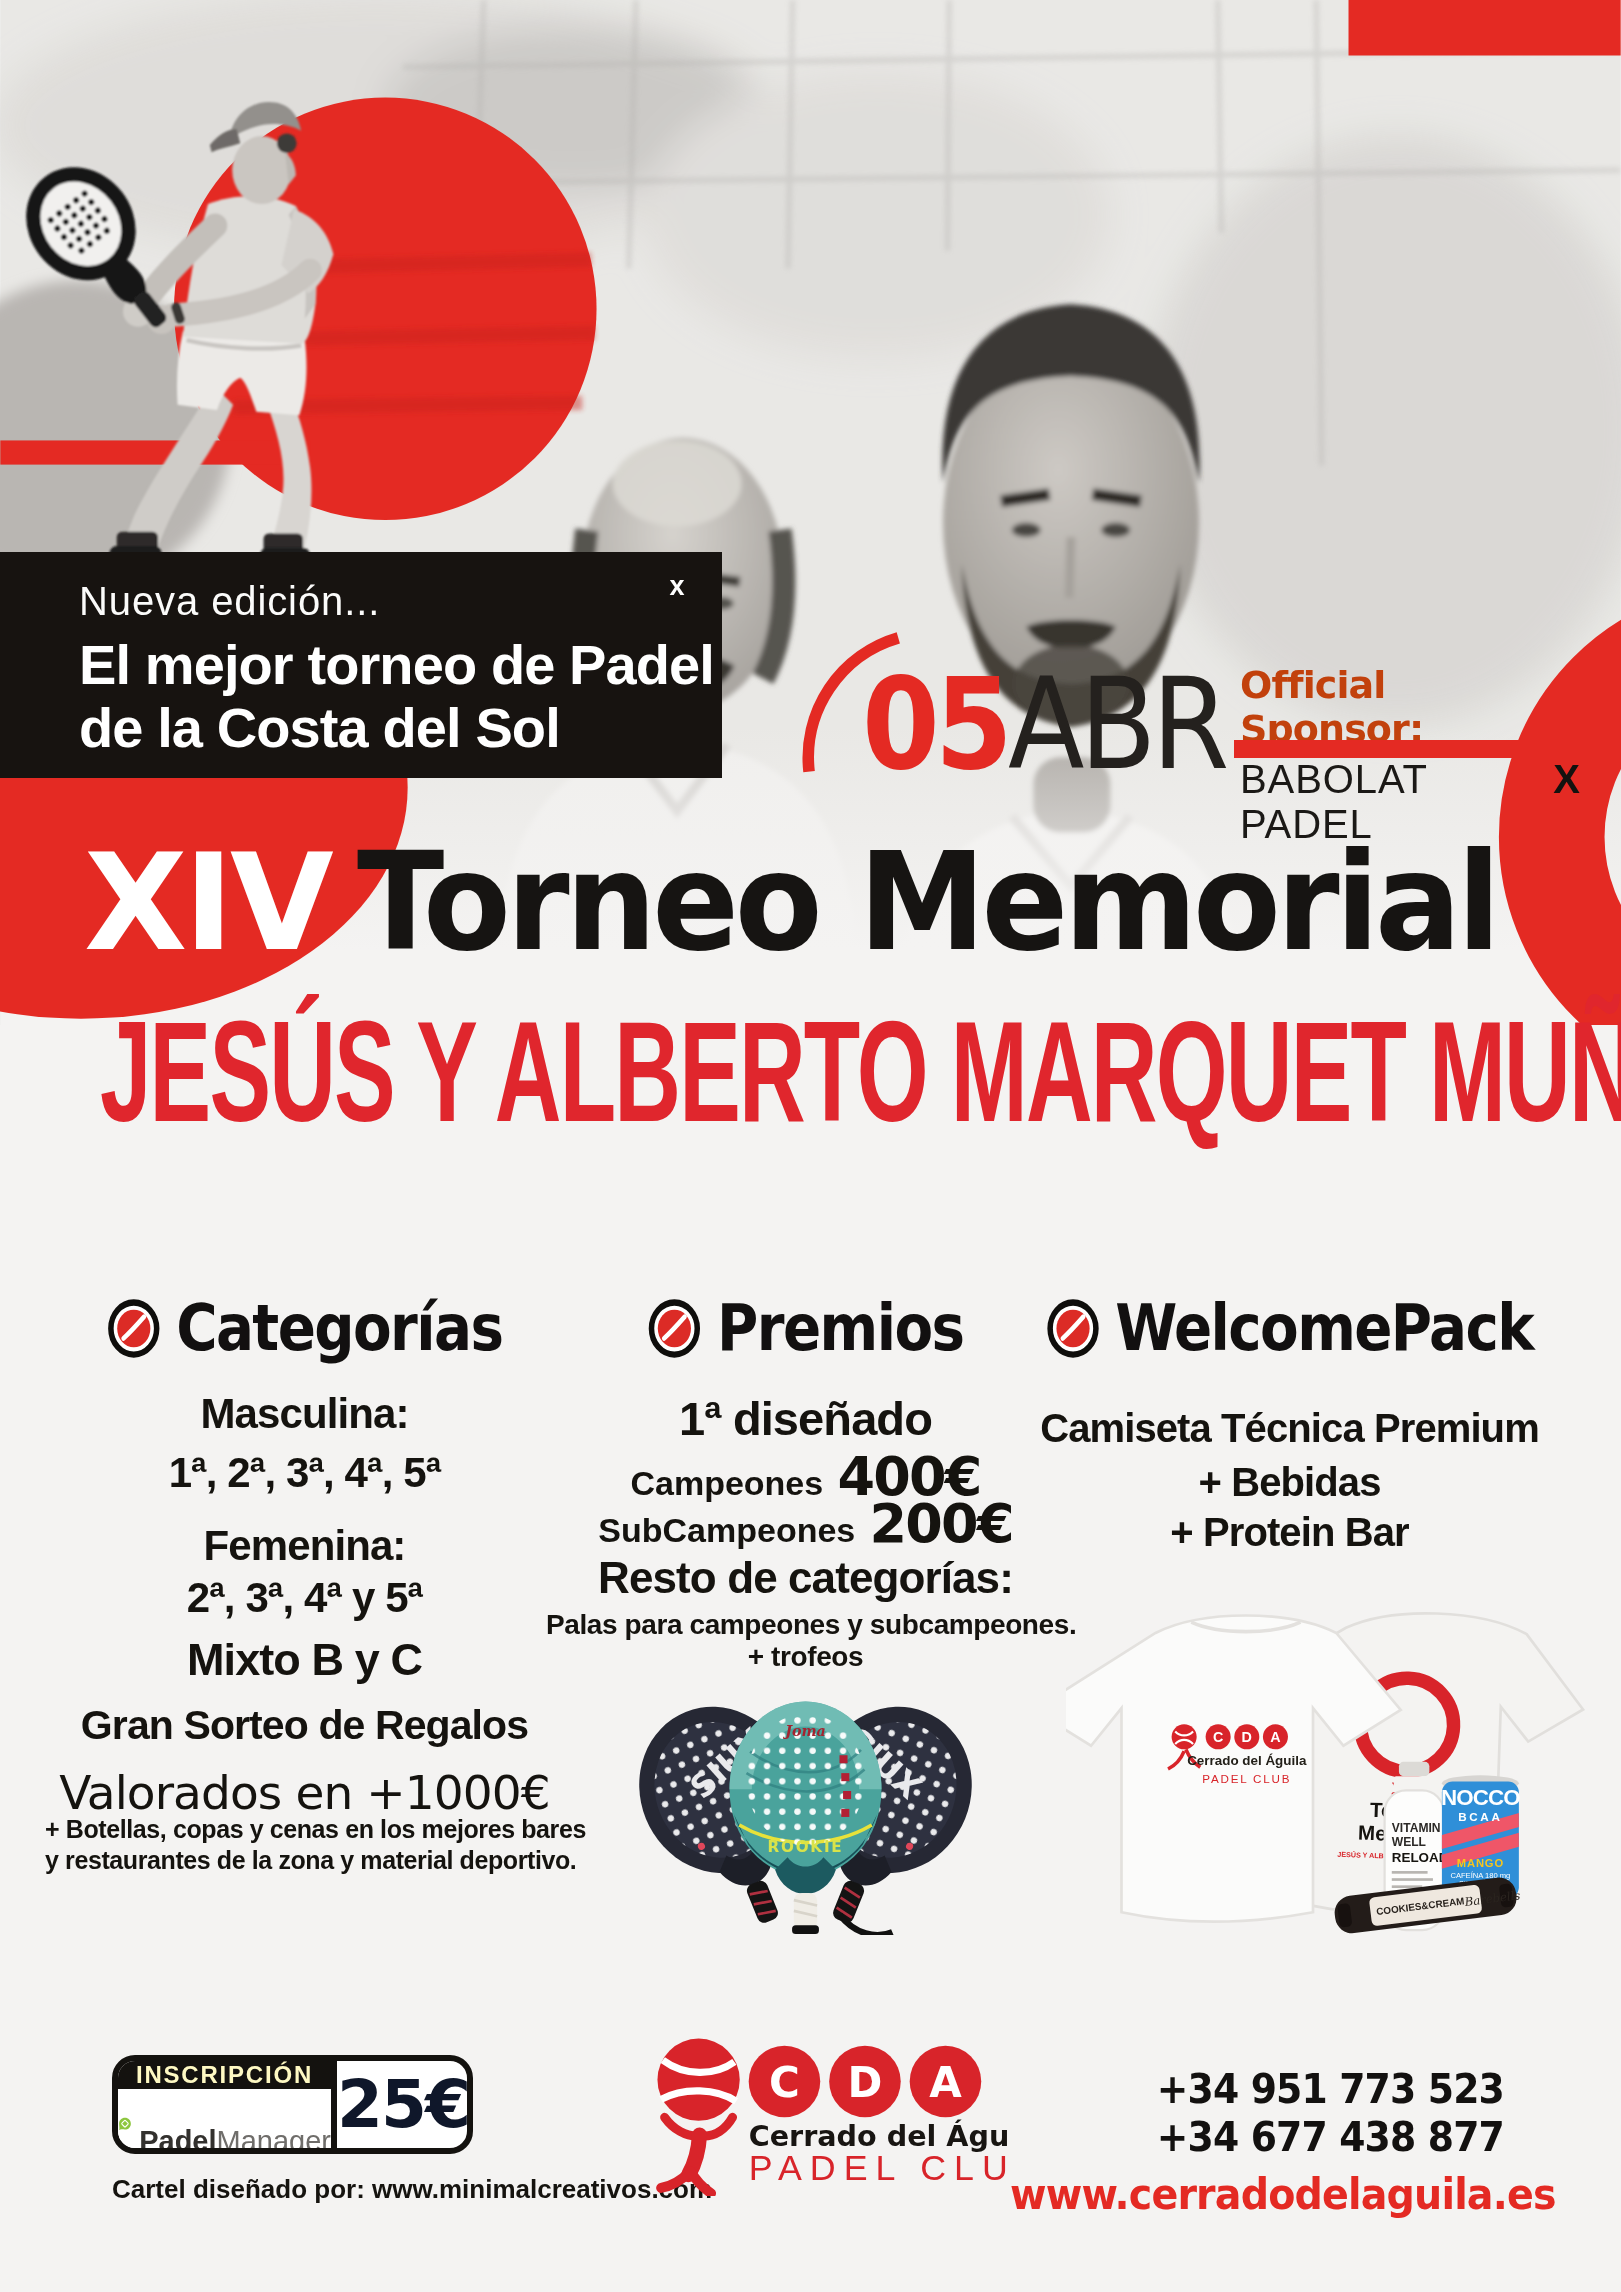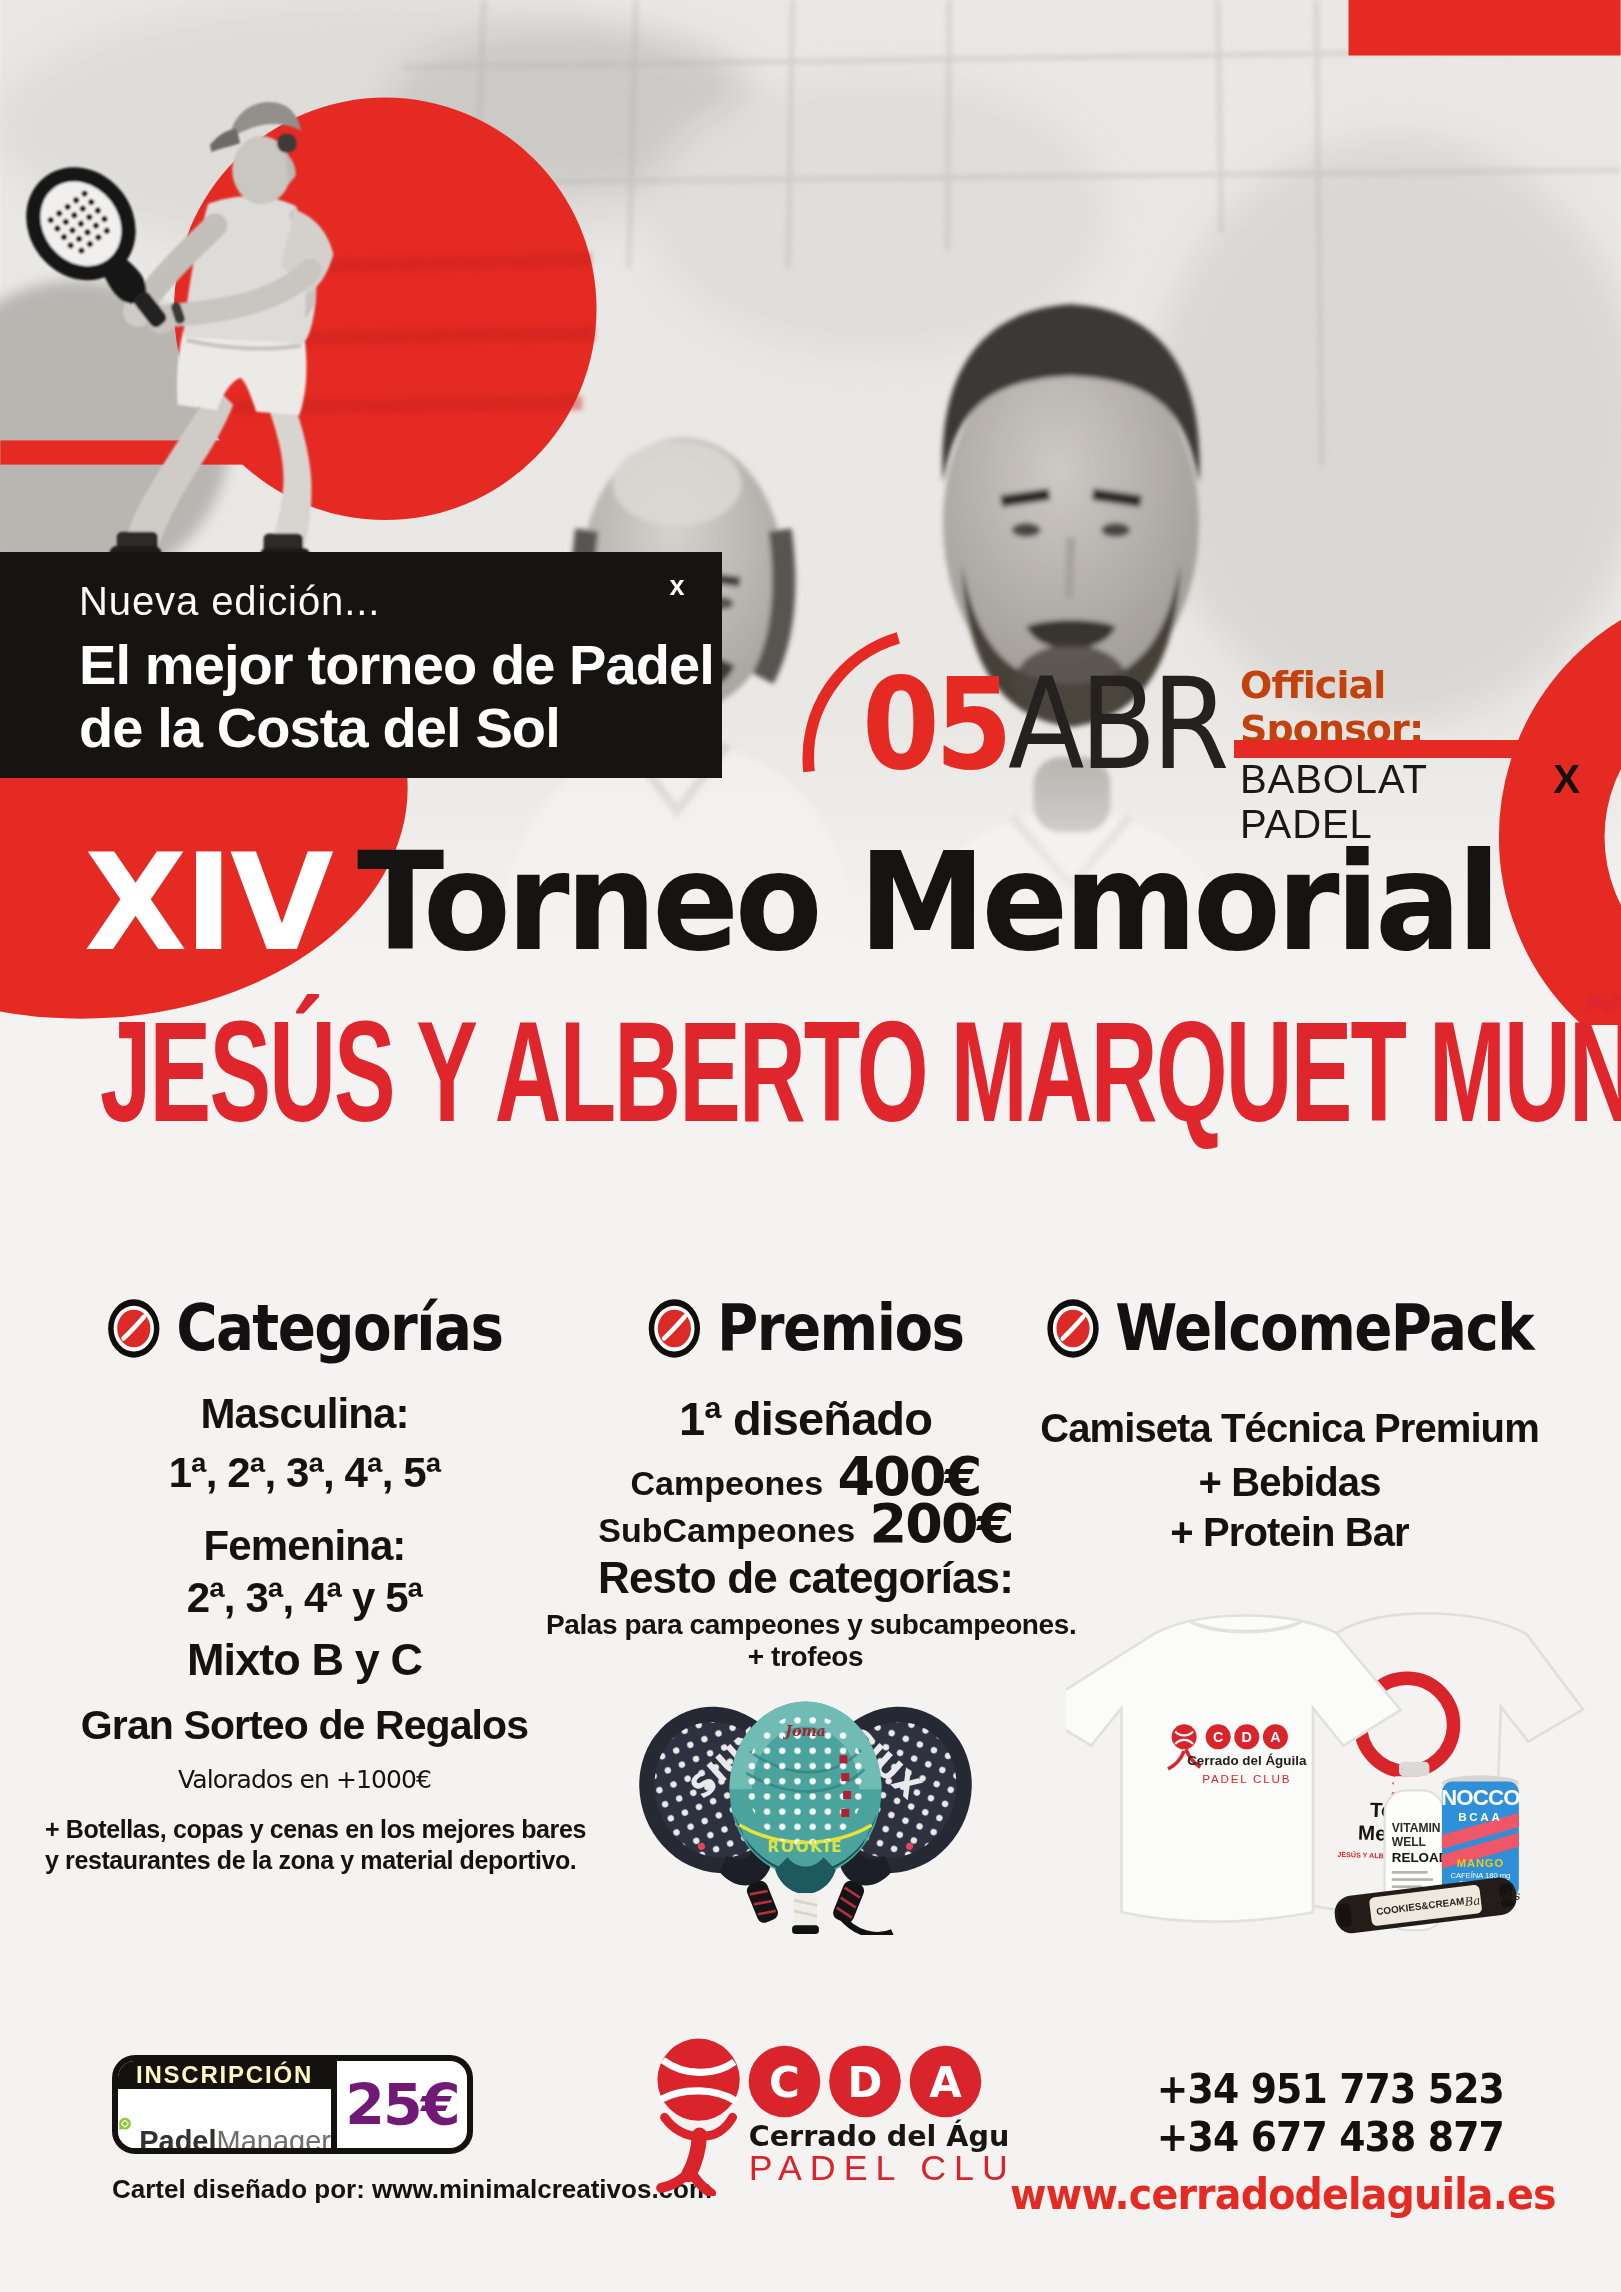--- a/index.html
+++ b/index.html
@@ -63,21 +63,21 @@
   .col-head{
     display:flex; align-items:center; justify-content:center; gap:18px;
     transform:scaleX(.88); transform-origin:center;
   }
   .col-head .txt{font-size:64px; font-weight:800; letter-spacing:-1.8px; color:#121010;
     font-family:"DejaVu Sans","Liberation Sans",sans-serif;}
   .cline{position:absolute; left:0; width:100%; text-align:center; white-space:nowrap;}
   .b47{font-size:42px; font-weight:700; letter-spacing:-0.9px;}
   .b50{font-size:45px; font-weight:700; letter-spacing:-0.9px;}
   .b46{font-size:41px; font-weight:700; letter-spacing:-0.9px;}
-  .r43{font-size:25px; font-weight:400; font-family:"DejaVu Sans","Liberation Sans",sans-serif; letter-spacing:-0.9px;}
+  .r43{font-size:47px; font-weight:400; font-family:"DejaVu Sans","Liberation Sans",sans-serif; letter-spacing:-0.9px;}
   .s28{font-size:25px; font-weight:700; letter-spacing:-0.4px;}
   .b52{font-size:47px; font-weight:700; letter-spacing:-0.9px;}
   .b49{font-size:44px; font-weight:700; letter-spacing:-0.9px;}
   .s31{font-size:28px; font-weight:700; letter-spacing:-0.4px;}
   .b45{font-size:40px; font-weight:700; letter-spacing:-0.9px;}
   .prize-row{display:flex; justify-content:center; align-items:baseline; gap:14.3px; width:100%;}
   .prize-row .plbl{font-size:34px; font-weight:700;}
   .prize-row .pval{font-size:54px; font-weight:800; font-family:"DejaVu Sans","Liberation Sans",sans-serif; letter-spacing:-1.8px;}
 
   
@@ -87,21 +87,21 @@
     display:flex; overflow:hidden;
   }
   #badge .left{width:219px; display:flex; flex-direction:column; border-right:6.3px solid #14120f;}
   #badge .left .hd{background:#14120f; color:#fef9c3; height:39px; display:flex; align-items:center; justify-content:center;
      font-size:24px; font-weight:800; letter-spacing:1.8px;}
   #badge .left .bd{flex:1; display:flex; align-items:center; justify-content:center; gap:7.2px; background:#fff;}
   #pm-text{font-size:29px;margin-top:36px;}
   #pm-text .b{font-weight:800; color:#33312e;}
   #pm-text .l{font-weight:400; color:#6f6d6a;}
   #badge .price{flex:1; display:flex; align-items:center; justify-content:center;
-     font-size:57px; font-weight:800; font-family:"DejaVu Sans","Liberation Sans",sans-serif; color:#701a75; letter-spacing:-1.8px;}
+     font-size:66px; font-weight:800; font-family:"DejaVu Sans","Liberation Sans",sans-serif; color:#0f172a; letter-spacing:-1.8px;}
   #designed{left:112px; top:2174px; font-size:26px; font-weight:700; color:#15130f;}
 
   #cda-logo{left:643px; top:2035px;}
 
   #contact{left:967px; top:2065px; width:537px; text-align:right;}
   #contact .ph{font-size:41px; font-weight:800; color:#131110; letter-spacing:-0.9px; line-height:1.18;
      font-family:"DejaVu Sans","Liberation Sans",sans-serif; transform:scaleX(.92); transform-origin:right;}
   #contact .web{font-size:43px; font-weight:800; color:#e42a23; letter-spacing:-0.9px; margin-top:7.2px;
      font-family:"DejaVu Sans","Liberation Sans",sans-serif; transform:scaleX(.92); transform-origin:right;}
 </style>

